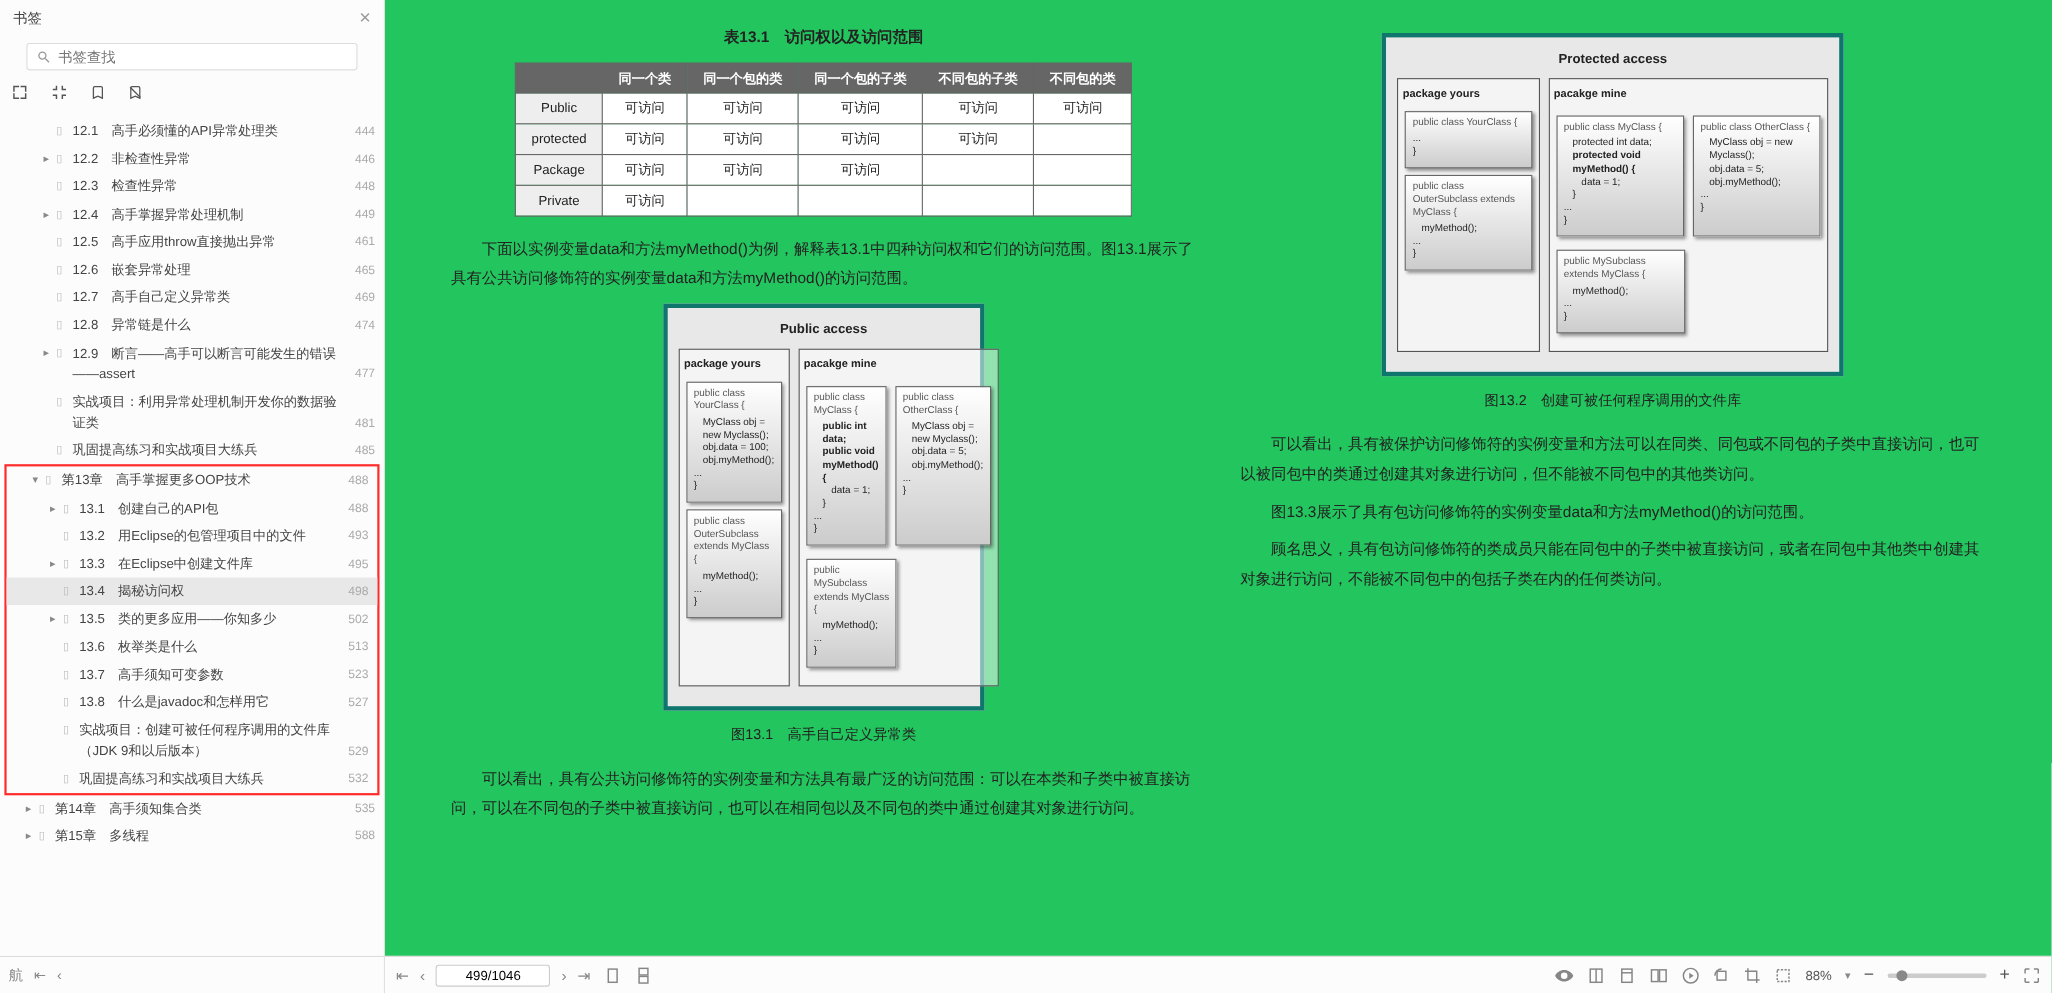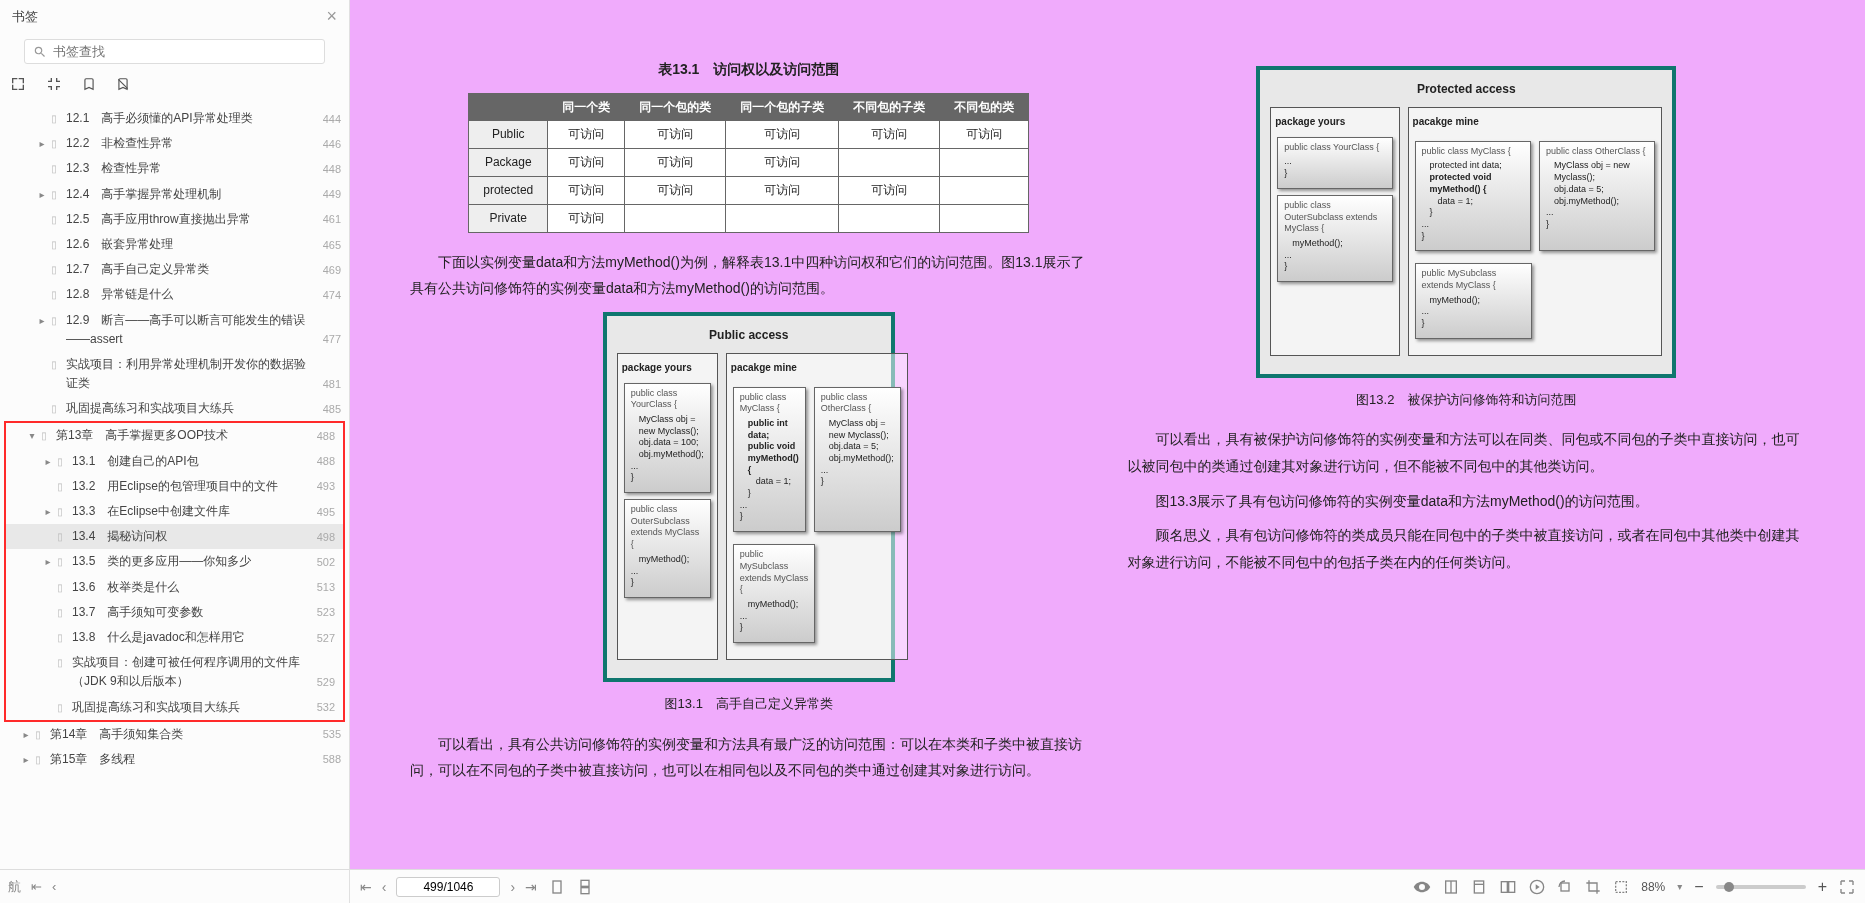--- a/index.html
+++ b/index.html
@@ -16,21 +16,21 @@
 .tree { flex:1; overflow-y:auto; font-size:12px; color:#444; padding:4px 0; }
 .tree-row { display:flex; align-items:flex-start; padding:3px 8px 3px 20px; cursor:pointer; line-height:1.6; }
 .tree-row.selected { background:#e8e8e8; }
 .tree-row .arrow { width:12px; text-align:center; color:#888; font-size:10px; flex:0 0 12px; margin-top:2px; }
 .tree-row .leaf-icon { width:12px; flex:0 0 12px; color:#bbb; font-size:10px; margin-right:4px; margin-top:2px; text-align:center; }
 .tree-row .label { flex:1; padding-left:2px; }
 .tree-row .pg { color:#aaa; font-size:11px; margin-left:8px; align-self:flex-end; }
 .tree-row.lvl2 { padding-left:36px; }
 .highlight-box { border:2px solid #ff2a2a; margin:0 4px; }
 .main { flex:1; display:flex; flex-direction:column; background:#fff; }
-.doc-area { flex:1; display:flex; gap:40px; padding:56px 60px; overflow:auto; background:#f0abfc; }
+.doc-area { flex:1; display:flex; gap:40px; padding:20px 60px; overflow:auto; background:#22c55e; }
 .page { flex:1; font-family:'SimSun',serif; font-size:14px; color:#222; line-height:1.9; }
 .page h3 { text-align:center; font-weight:bold; margin-bottom:10px; font-size:14px; }
 .tbl { border-collapse:collapse; margin:0 auto 16px; font-size:12px; }
 .tbl th,.tbl td { border:1px solid #666; padding:2px 14px; text-align:center; background:#fff; }
 .tbl th { background:#666; color:#fff; }
 .tbl td.shaded { background:#eee; }
 .page p { text-indent:2em; margin-bottom:8px; }
 .caption { text-align:center; font-size:13px; margin:8px 0 14px; }
 .diagram { border:4px solid #0f766e; background:#e8e8e8; margin:10px auto; padding:8px 10px 18px; font-family:Arial,sans-serif; font-size:10px; position:relative; }
 .diagram .dtitle { text-align:center; font-weight:bold; font-size:12px; margin-bottom:6px; }
@@ -264,33 +264,33 @@
         <tbody id="tbl-body">
             <tr>
               <td class="shaded">Public</td>
               <td>可访问</td>
               <td>可访问</td>
               <td>可访问</td>
               <td>可访问</td>
               <td>可访问</td>
             </tr>
             <tr>
-              <td class="shaded">Package</td>
-              <td>可访问</td>
-              <td>可访问</td>
-              <td>可访问</td>
-              <td></td>
+              <td class="shaded">protected</td>
+              <td>可访问</td>
+              <td>可访问</td>
+              <td>可访问</td>
+              <td>可访问</td>
               <td></td>
             </tr>
             <tr>
-              <td class="shaded">protected</td>
-              <td>可访问</td>
-              <td>可访问</td>
-              <td>可访问</td>
-              <td>可访问</td>
+              <td class="shaded">Package</td>
+              <td>可访问</td>
+              <td>可访问</td>
+              <td>可访问</td>
+              <td></td>
               <td></td>
             </tr>
             <tr>
               <td class="shaded">Private</td>
               <td>可访问</td>
               <td></td>
               <td></td>
               <td></td>
               <td></td>
             </tr>
@@ -411,21 +411,21 @@
                 <div class="ch">public MySubclass extends MyClass {</div>
                 <div class="indent">
                   <div>myMethod();</div>
                 </div>
                 <div>...</div>
                 <div>}</div>
               </div>
           </div>
         </div>
       </div>
-      <div class="caption">图13.2　被保护访问修饰符和访问范围</div>
+      <div class="caption">图13.2　创建可被任何程序调用的文件库</div>
       <p>可以看出，具有被保护访问修饰符的实例变量和方法可以在同类、同包或不同包的子类中直接访问，也可以被同包中的类通过创建其对象进行访问，但不能被不同包中的其他类访问。</p>
       <p>图13.3展示了具有包访问修饰符的实例变量data和方法myMethod()的访问范围。</p>
       <p>顾名思义，具有包访问修饰符的类成员只能在同包中的子类中被直接访问，或者在同包中其他类中创建其对象进行访问，不能被不同包中的包括子类在内的任何类访问。</p>
     </div>
   </div>
 
   <div class="statusbar">
     <div class="nav-grp">
       <span>⇤</span>
       <span>‹</span>

